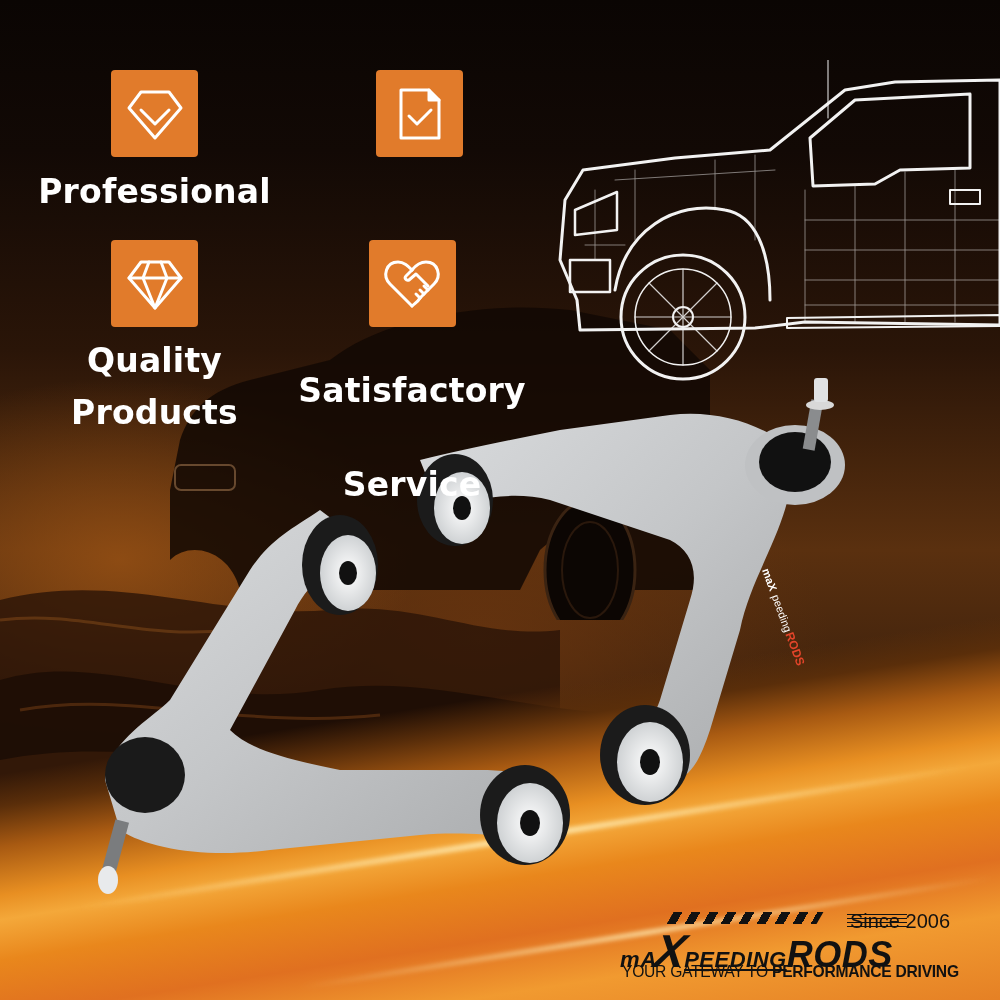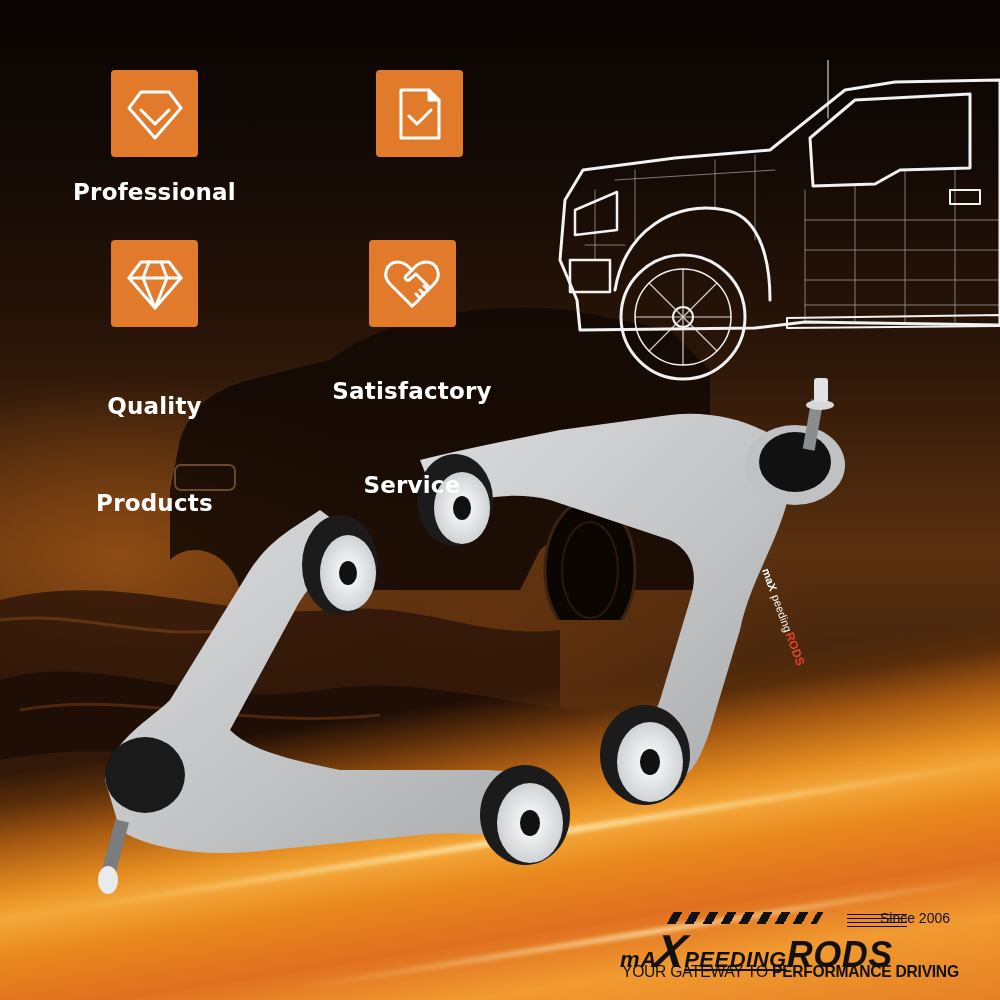--- a/index.html
+++ b/index.html
@@ -20,37 +20,37 @@
   .streak-hl2{position:absolute;left:300px;top:985px;width:700px;height:5px;transform:rotate(-9deg);transform-origin:left top;
     background:linear-gradient(90deg,rgba(255,230,160,0),rgba(255,236,180,0.8),rgba(255,230,160,0));filter:blur(2px);}
 
   
   .bg-truck{position:absolute;left:150px;top:290px;width:560px;height:330px;}
 
   
   .feature{position:absolute;display:flex;flex-direction:column;align-items:center;}
   .icon-box{width:87px;height:87px;background:#e17b2b;border-radius:4px;display:flex;align-items:center;justify-content:center;}
   .icon-box svg{width:64px;height:64px;}
-  .feat-label{color:#fff;font-weight:bold;font-size:23px;line-height:50px;text-align:right;white-space:nowrap;letter-spacing:0.2px;}
+  .feat-label{color:#fff;font-weight:bold;font-size:33px;line-height:50px;text-align:right;white-space:nowrap;letter-spacing:0.2px;}
   .f1{left:37px;top:70px;width:235px;}
   .f2{left:300px;top:70px;width:238px;}
-  .f3{left:37px;top:240px;width:235px;gap:45px;}
+  .f3{left:37px;top:240px;width:235px;}
   .f4{left:293px;top:240px;width:238px;gap:30px;}
   .f1 .feat-label,.f2 .feat-label{margin-top:10px;}
   .f3 .feat-label,.f4 .feat-label{margin-top:8px;line-height:52px;}
 
   
   .wire-truck{position:absolute;left:555px;top:60px;width:445px;height:330px;}
 
   
   .arm{position:absolute;left:90px;top:370px;width:800px;height:540px;}
 
   
   .logo{position:absolute;left:620px;top:910px;width:330px;height:80px;}
-  .logo-since{position:absolute;right:0;top:0;font-family:"Liberation Sans",sans-serif;font-size:14px;color:#111;}
+  .logo-since{position:absolute;right:0;top:0;font-family:"Liberation Sans",sans-serif;font-size:20px;color:#111;}
   .since-lines{position:absolute;left:227px;top:4px;width:60px;height:14px;
     background:repeating-linear-gradient(180deg,#111 0 1.5px,transparent 1.5px 4px);}
   .logo-main{position:absolute;left:0;top:14px;font-family:"Liberation Sans",sans-serif;font-weight:bold;font-style:italic;color:#111;white-space:nowrap;}
   .logo-ma{font-size:22px;letter-spacing:1px;}
   .logo-x{font-size:46px;display:inline-block;transform:skewX(-10deg);margin:0 -2px;}
   .logo-peeding{font-size:22px;letter-spacing:0.5px;text-decoration:underline;}
   .logo-rods{font-size:36px;letter-spacing:0.5px;}
   .checker{position:absolute;left:50px;top:2px;width:150px;height:12px;
     background:repeating-linear-gradient(90deg,#111 0 9px,transparent 9px 18px);transform:skewX(-30deg);}
   .logo-tagline{position:absolute;left:2px;top:52px;font-family:"Liberation Sans",sans-serif;font-size:17px;color:#111;white-space:nowrap;letter-spacing:-0.3px;transform:scaleX(0.92);transform-origin:left;}

